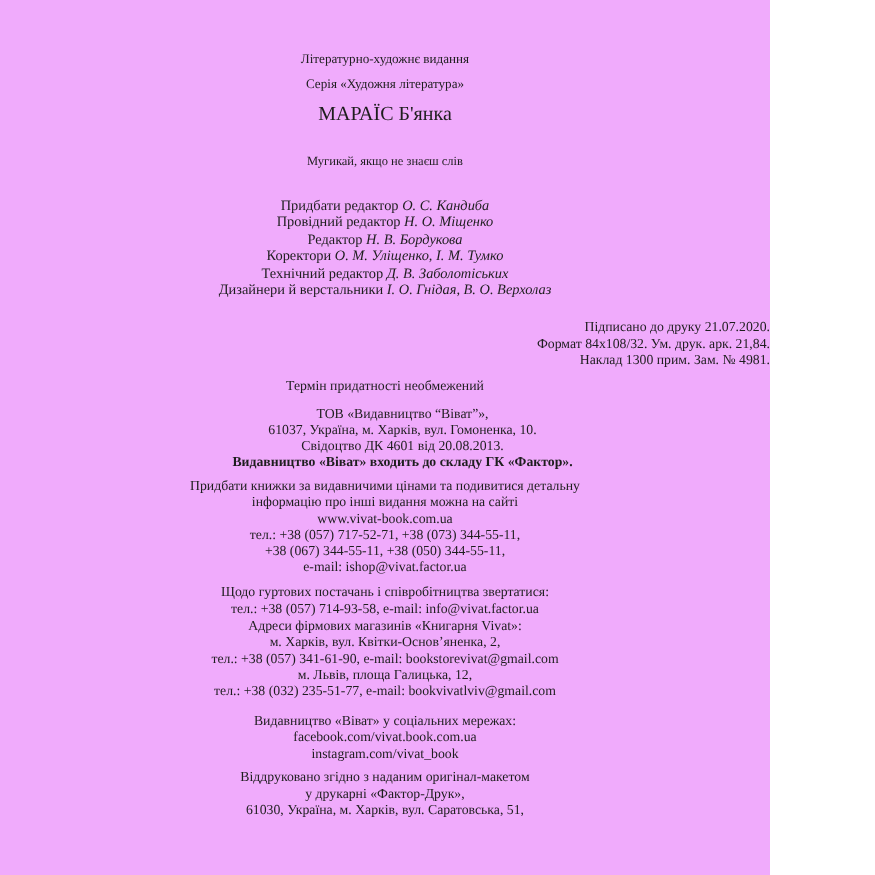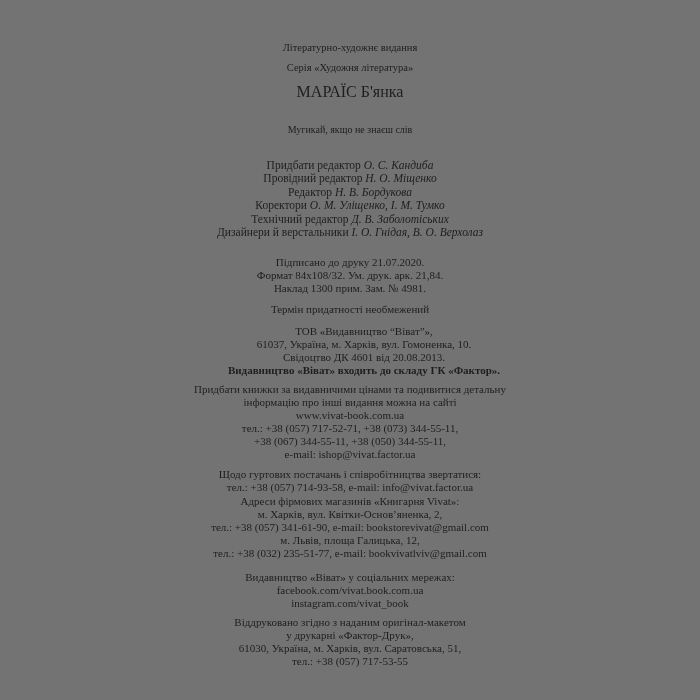--- a/index.html
+++ b/index.html
@@ -2,23 +2,23 @@
 <html><head>
 <meta charset="utf-8">
 <style>
   html, body {
     margin: 0;
     padding: 0;
     background: #ffffff;
   }
   .page {
     position: relative;
-    width: 700px;
+    width: 616px;
     height: 700px;
-    background: #737373;
+    background: #f0abfc;
     font-family: "Liberation Serif", "DejaVu Serif", serif;
     color: #1e1e1e;
     overflow: hidden;
   }
   .content {
     padding-top: 41px;
     text-align: center;
   }
   .line {
     font-size: 11px;
@@ -42,21 +42,21 @@
     margin-top: 22px;
   }
   .block-staff {
     margin-bottom: 17px;
   }
   .staff-line {
     font-size: 11.5px;
     line-height: 13.4px;
   }
   .staff-line .name { font-style: italic; }
-  .block-print { margin-bottom: 8px; }
+  .block-print { margin-bottom: 8px; text-align: right; }
   .block-shelf { margin-bottom: 9px; }
   .block-publisher { margin-bottom: 6px; margin-left: 28px; }
   .bold-line { font-weight: bold; }
   .block-purchase { margin-bottom: 7px; }
   .block-wholesale { margin-bottom: 1px; }
   .block-stores { margin-bottom: 11px; }
   .block-social { margin-bottom: 6px; }
 </style>
 </head>
 <body>
@@ -137,17 +137,16 @@
     <div class="block-social">
       <div class="line">Видавництво «Віват» у соціальних мережах:</div>
       <div class="line">facebook.com/vivat.book.com.ua</div>
       <div class="line">instagram.com/vivat_book</div>
     </div>
 
     <div class="block-printing">
       <div class="line">Віддруковано згідно з наданим оригінал-макетом</div>
       <div class="line">у друкарні «Фактор-Друк»,</div>
       <div class="line">61030, Україна, м. Харків, вул. Саратовська, 51,</div>
-      <div class="line">тел.: +38 (057) 717-53-55</div>
     </div>
 
   </div>
 </div>
 
 </body></html>

